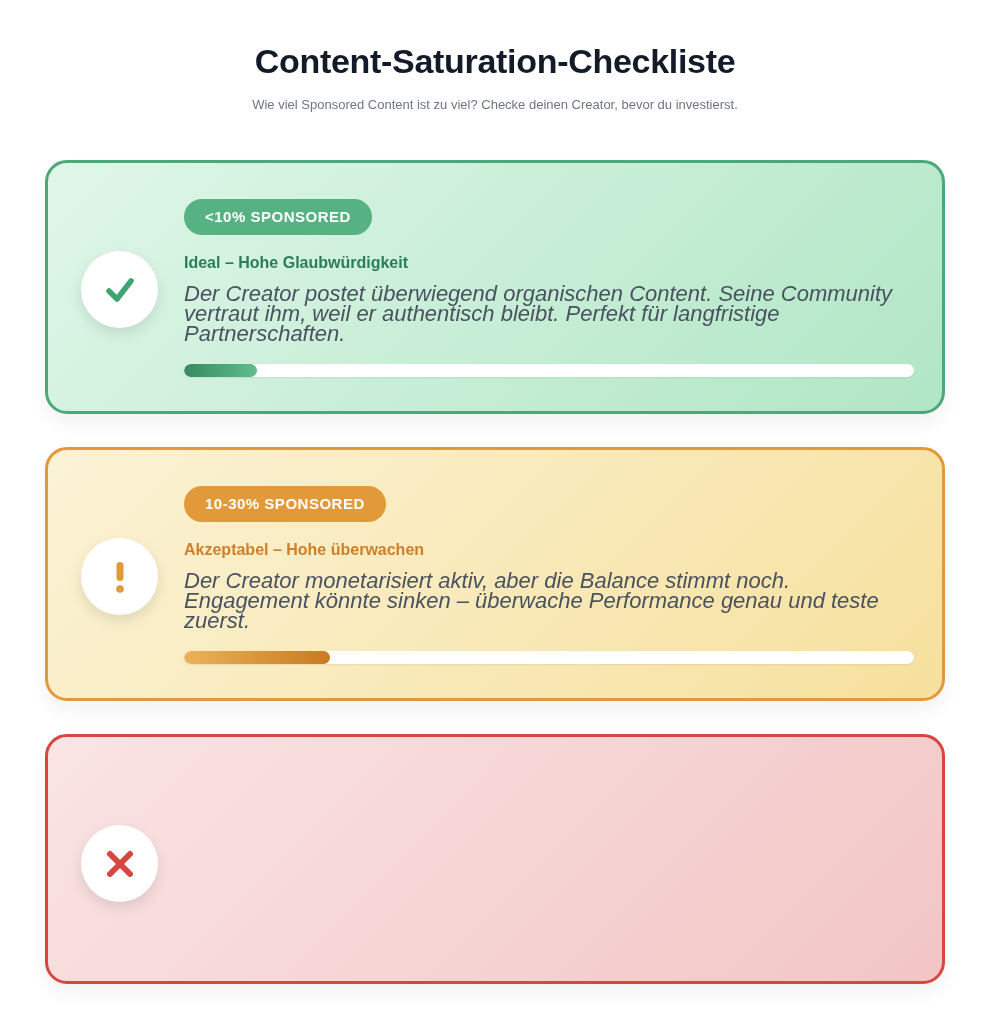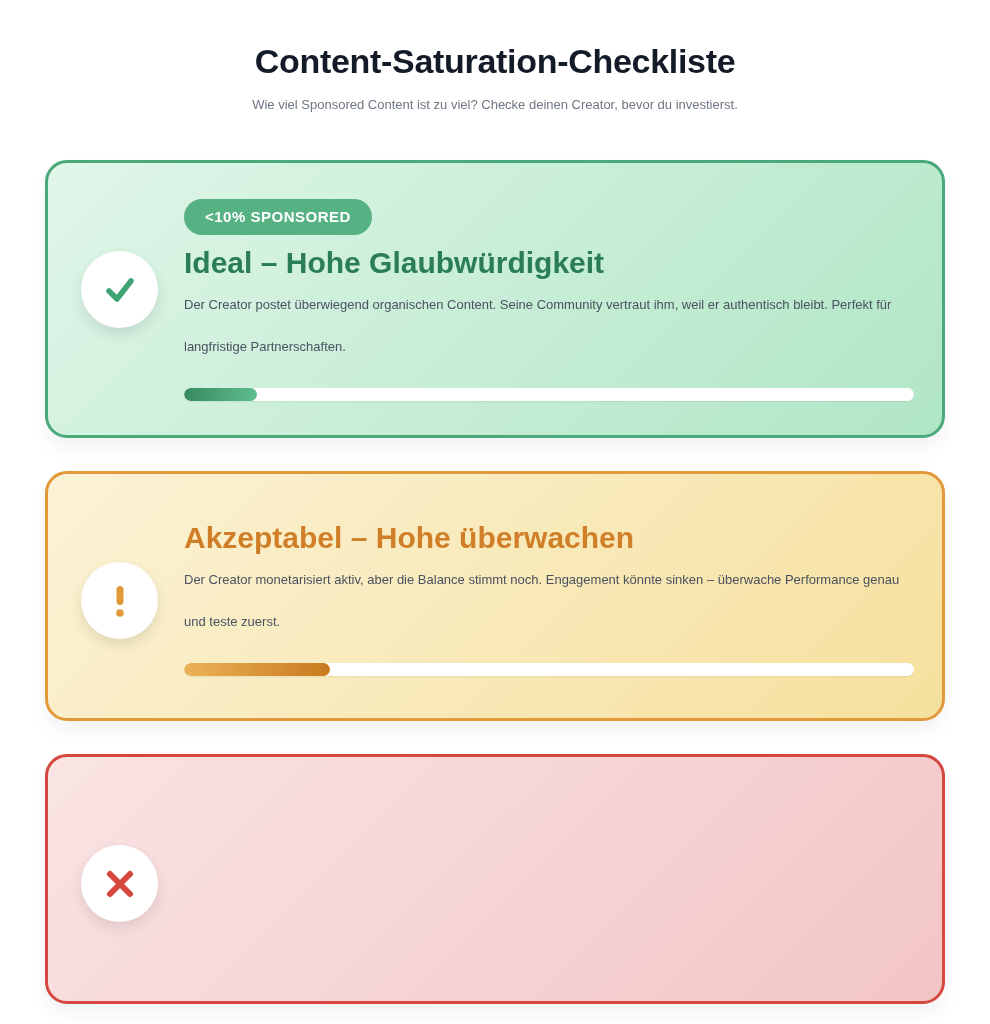--- a/index.html
+++ b/index.html
@@ -61,31 +61,32 @@
     background: var(--badge);
     color: #ffffff;
     font-size: 15px;
     font-weight: 700;
     letter-spacing: 0.5px;
     padding: 9px 21px 10px 21px;
     border-radius: 999px;
   }
   .card-heading {
     margin-top: 14px;
-    font-size: 30px;
+    font-size: 16px;
     line-height: 28px;
     font-weight: 700;
     color: var(--heading);
   }
   .card-body {
     margin-top: 7px;
-    font-size: 13px;
-    line-height: 42px;
+    font-size: 22px;
+    line-height: 20px;
     color: #4a5260;
     max-width: 724px;
+    font-style: italic;
   }
   .progress-track {
     margin-top: 20px;
     height: 13px;
     background: #ffffff;
     border-radius: 999px;
     box-shadow: 0 1px 2px rgba(0,0,0,0.07);
     overflow: hidden;
   }
   .progress-fill {
@@ -123,20 +124,21 @@
     </div>
 
     <div class="card card--amber">
       <div class="icon-circle">
         <svg width="38" height="38" viewBox="0 0 38 38">
           <rect x="15.5" y="4" width="7" height="19" rx="3.5" fill="#e09a3a"></rect>
           <circle cx="19" cy="31" r="3.8" fill="#e09a3a"></circle>
         </svg>
       </div>
       <div class="card-content">
+        <span class="badge">10-30% SPONSORED</span>
         <div class="card-heading">Akzeptabel – Hohe überwachen</div>
         <div class="card-body">Der Creator monetarisiert aktiv, aber die Balance stimmt noch. Engagement könnte sinken – überwache Performance genau und teste zuerst.</div>
         <div class="progress-track">
           <div class="progress-fill" style="width: 20%;"></div>
         </div>
       </div>
     </div>
 
     <div class="card card--red">
       <div class="icon-circle">

